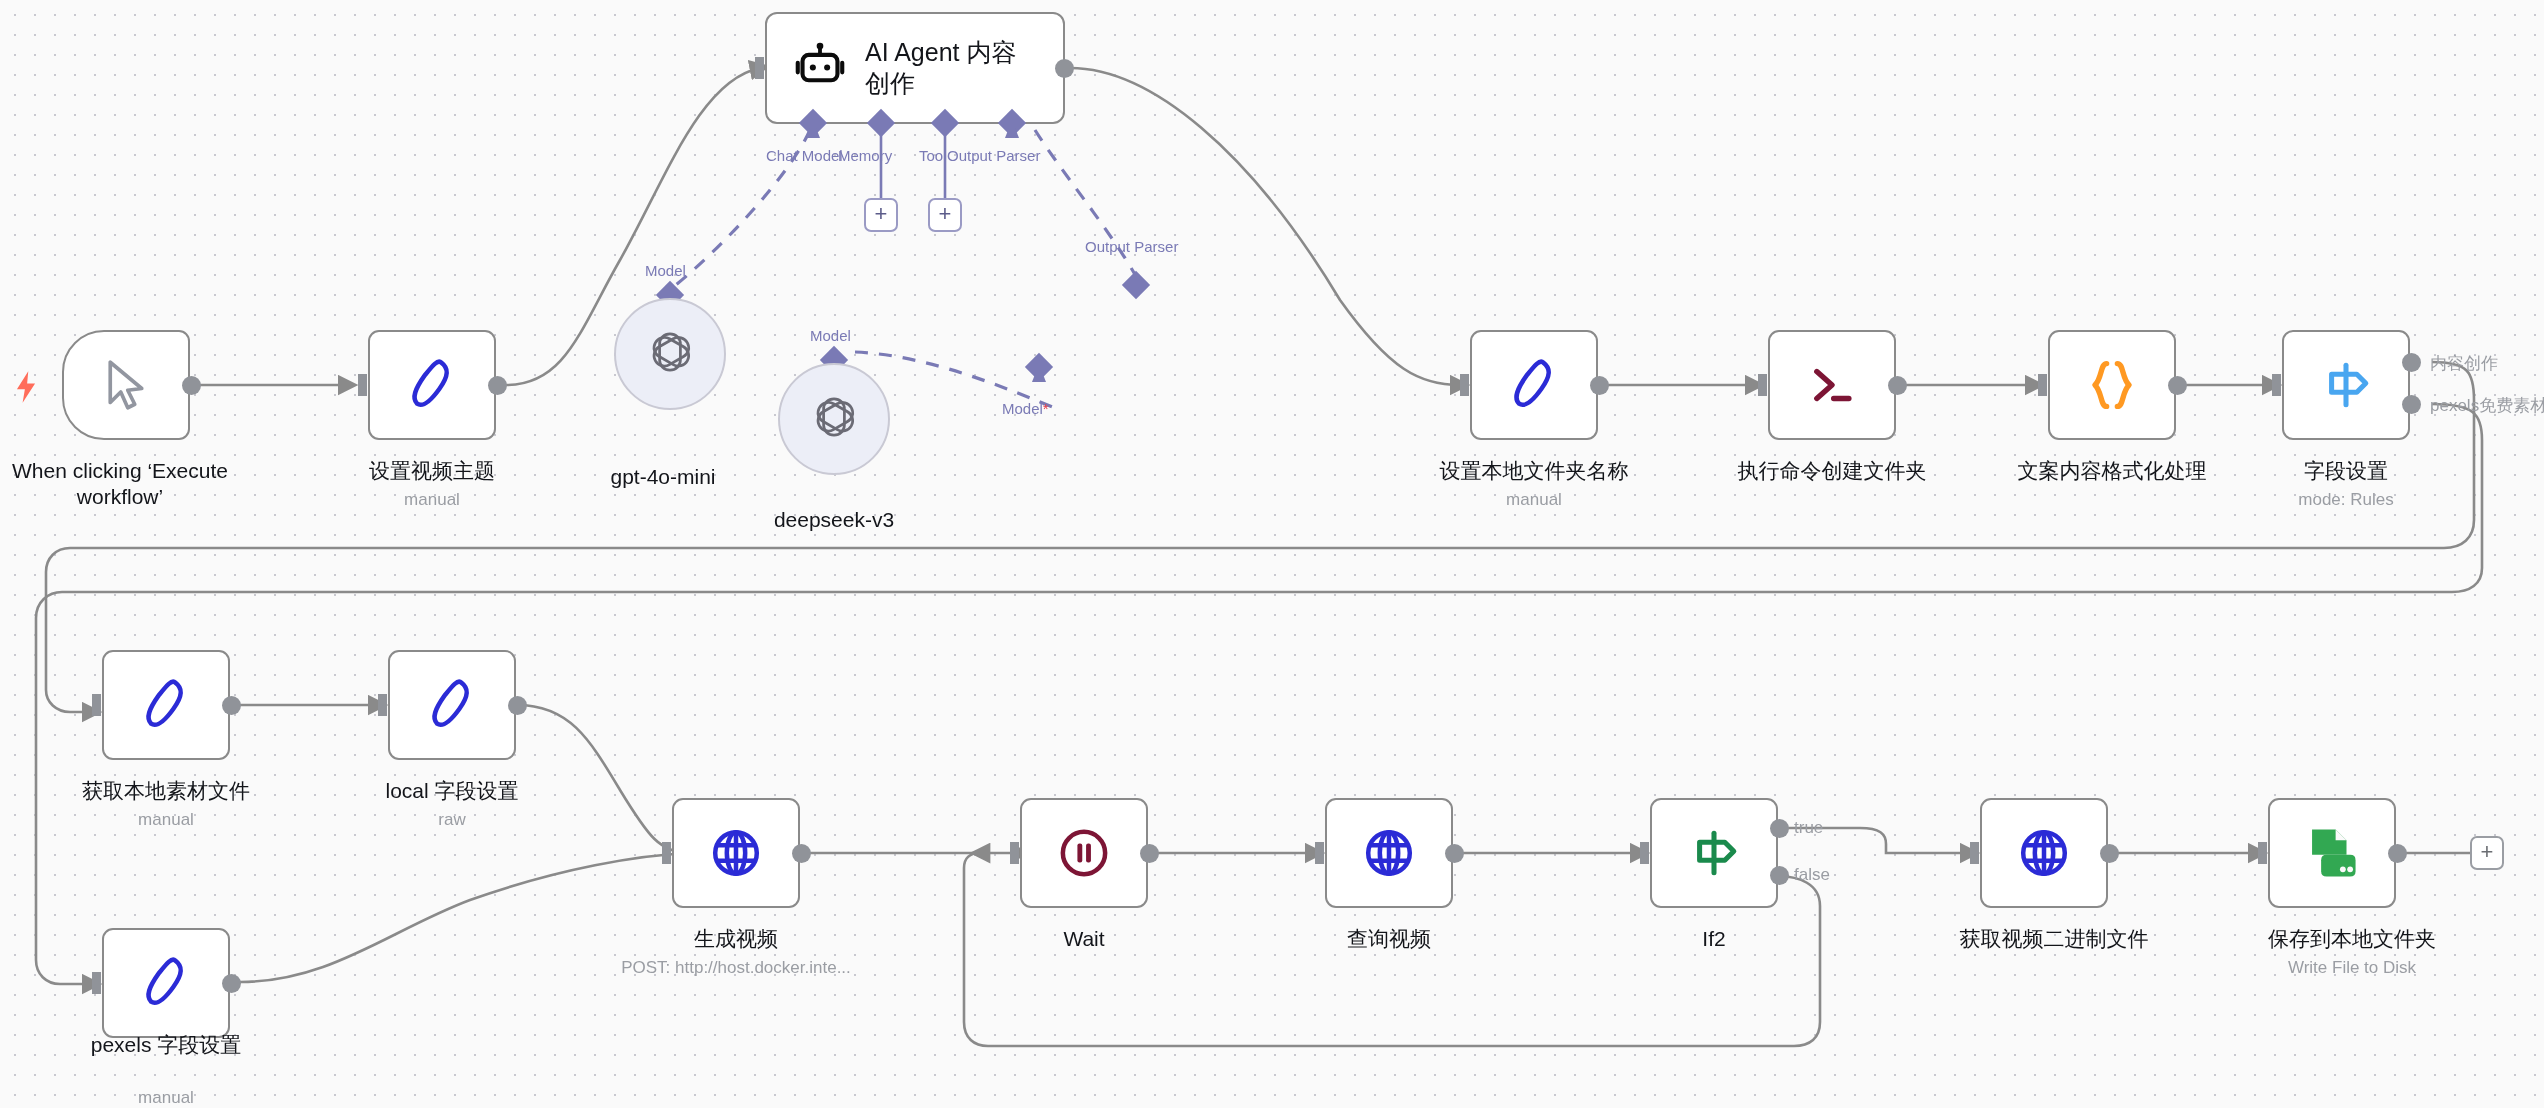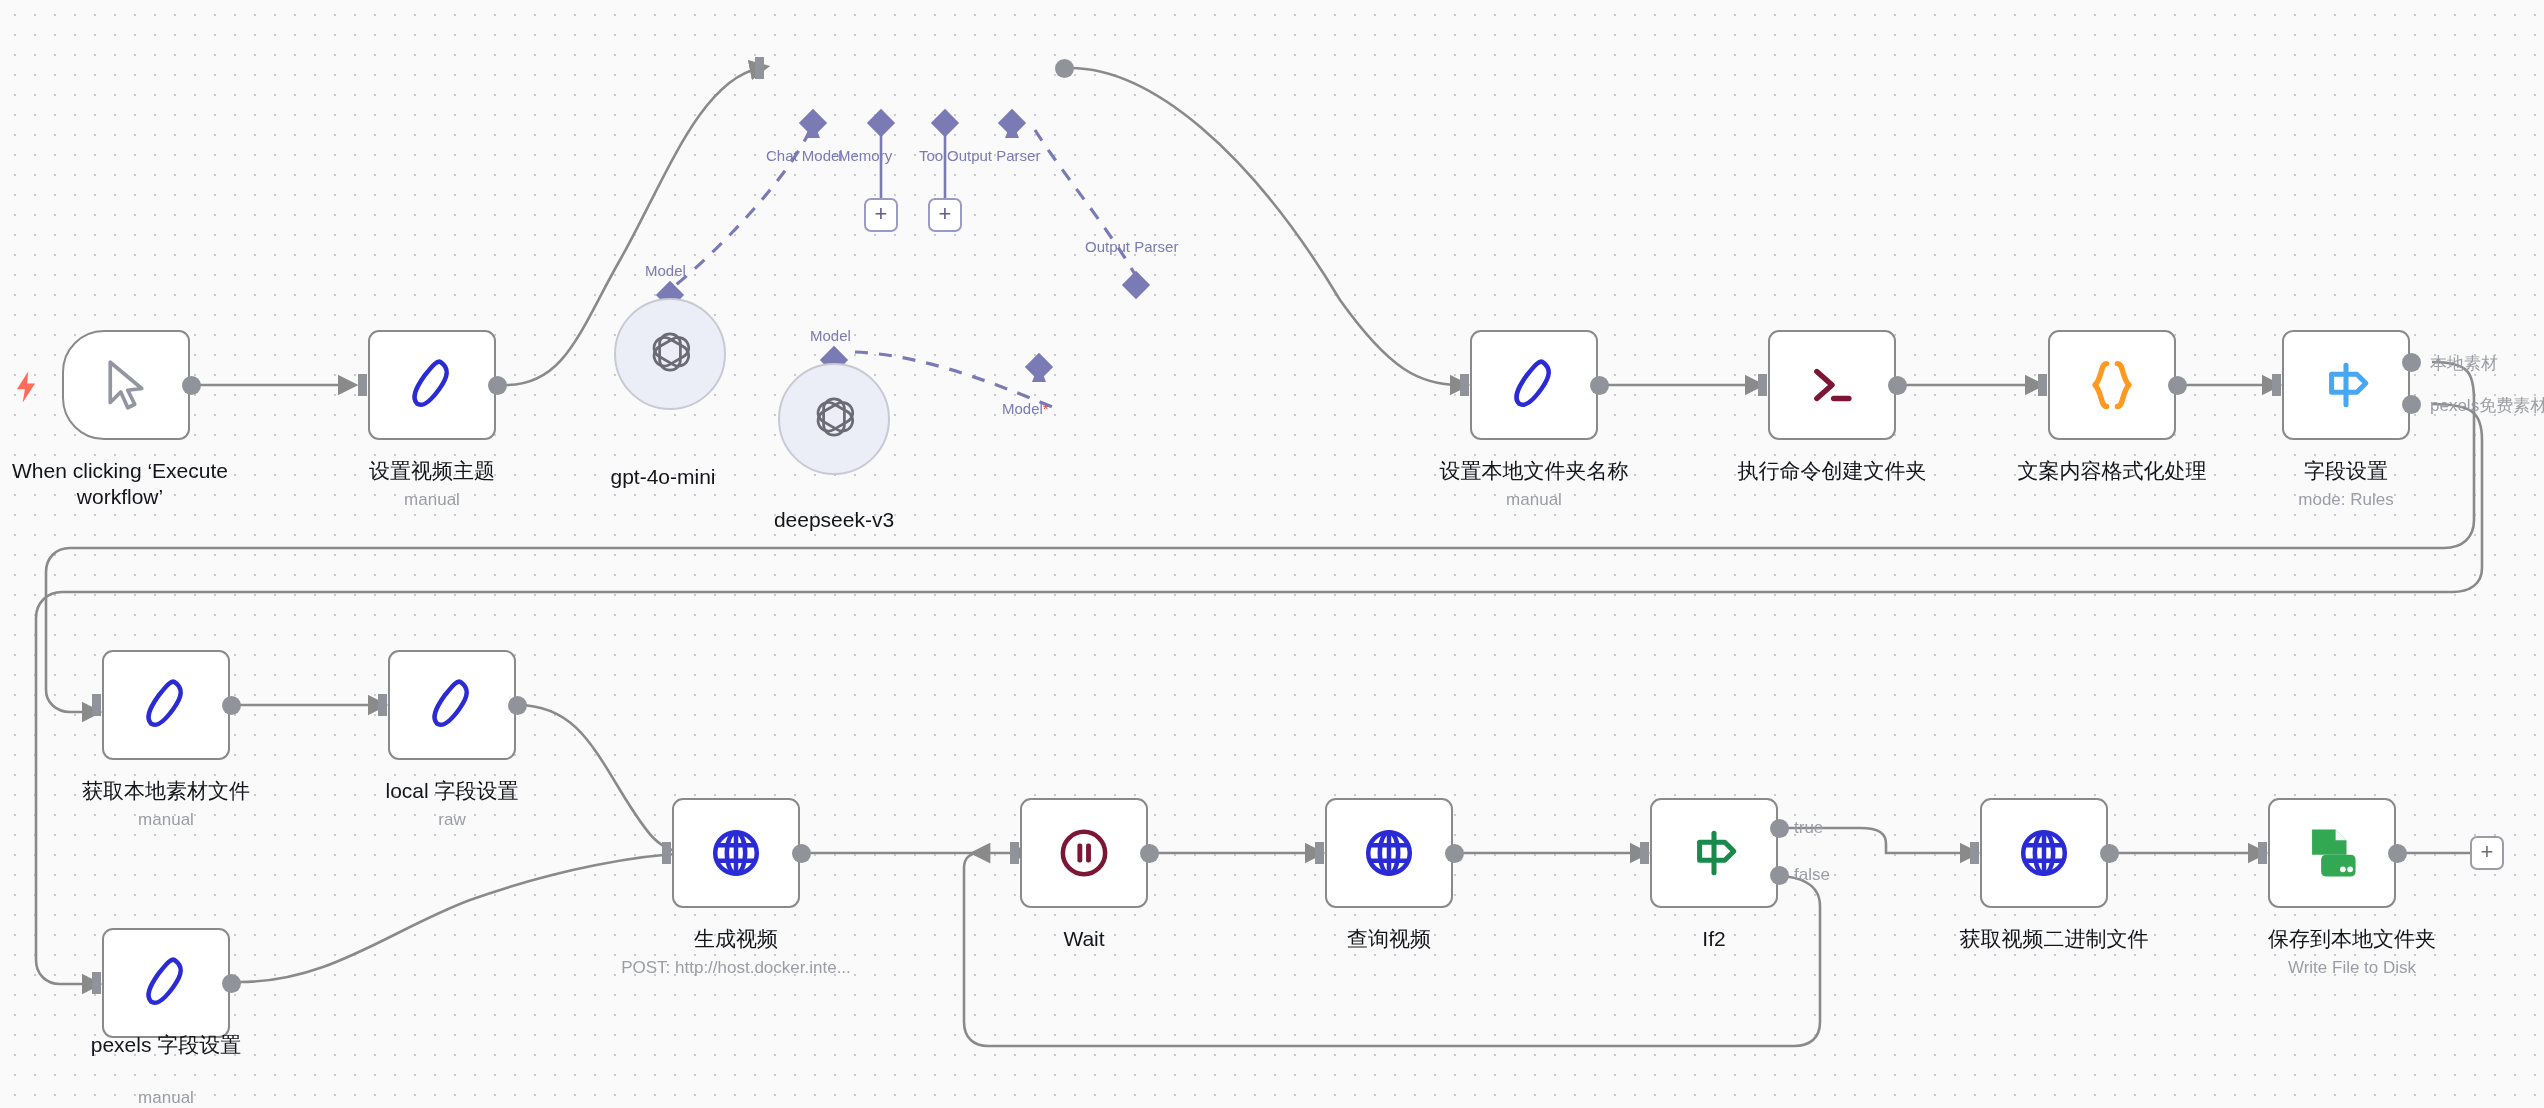--- a/index.html
+++ b/index.html
@@ -247,20 +247,33 @@
       <svg width="56" height="60" viewBox="0 0 30 32">
         <path d="M20 4 C24 7 24 11 19 18 C14 25 10 28 7 26 C4 23 6 18 11 11 C15 6 18 2 20 4 Z" fill="none" stroke="#2b2bd6" stroke-width="2.4" stroke-linejoin="round"></path>
       </svg>
     </span>
   </div>
   <div class="port-in" style="left:358px; top:374px;"></div>
   <div class="port-out" style="left:488px; top:376px;"></div>
   <div class="caption" style="left:312px; top:458px; width:240px;">设置视频主题</div>
   <div class="subcaption" style="left:312px; top:490px; width:240px;">manual</div>
 
+  <div class="agent-node" style="left:765px; top:12px; width:300px; height:112px;">
+    <span class="glyph">
+      <svg width="54" height="48" viewBox="0 0 34 30">
+        <path d="M17 2 L17 7" stroke="#0b0b0b" stroke-width="2.4" stroke-linecap="round"></path>
+        <circle cx="17" cy="2.4" r="2.1" fill="#0b0b0b"></circle>
+        <rect x="6" y="8" width="22" height="16" rx="4" fill="none" stroke="#0b0b0b" stroke-width="2.6"></rect>
+        <circle cx="12.5" cy="16" r="1.9" fill="#0b0b0b"></circle>
+        <circle cx="21.5" cy="16" r="1.9" fill="#0b0b0b"></circle>
+        <path d="M3 13 L3 19 M31 13 L31 19" stroke="#0b0b0b" stroke-width="2.6" stroke-linecap="round"></path>
+      </svg>
+    </span>
+    <div class="agent-title">AI Agent 内容创作</div>
+  </div>
   <div class="port-in" style="left:755px; top:57px;"></div>
   <div class="port-out" style="left:1055px; top:59px;"></div>
 
   <div class="port-diamond" style="left:803px; top:113px;"></div>
   <div class="diamond-stem" style="left:806px; top:128px;"></div>
   <div class="port-diamond" style="left:871px; top:113px;"></div>
   <div class="port-diamond" style="left:935px; top:113px;"></div>
   <div class="port-diamond" style="left:1002px; top:113px;"></div>
   <div class="diamond-stem" style="left:1005px; top:128px;"></div>
 
@@ -350,21 +363,21 @@
     <span class="glyph">
       <svg width="54" height="52" viewBox="0 0 30 28">
         <path d="M15 3 L15 25" stroke="#49a6f0" stroke-width="2.8" stroke-linecap="round"></path>
         <path d="M7 8 L21 8 L26 13 L21 18 L7 18 Z" fill="none" stroke="#49a6f0" stroke-width="2.8" stroke-linejoin="round"></path>
       </svg>
     </span>
   </div>
   <div class="port-in" style="left:2272px; top:374px;"></div>
   <div class="port-out" style="left:2402px; top:353px;"></div>
   <div class="port-out" style="left:2402px; top:395px;"></div>
-  <div class="branch-label" style="left:2430px; top:352px;">本地素材</div>
+  <div class="branch-label" style="left:2430px; top:352px;">内容创作</div>
   <div class="branch-label" style="left:2430px; top:394px;">pexels免费素材</div>
   <div class="caption" style="left:2226px; top:458px; width:240px;">字段设置</div>
   <div class="subcaption" style="left:2226px; top:490px; width:240px;">mode: Rules</div>
 
   <div class="node" style="left:102px; top:650px; width:128px; height:110px;">
     <span class="glyph">
       <svg width="56" height="60" viewBox="0 0 30 32">
         <path d="M20 4 C24 7 24 11 19 18 C14 25 10 28 7 26 C4 23 6 18 11 11 C15 6 18 2 20 4 Z" fill="none" stroke="#2b2bd6" stroke-width="2.4" stroke-linejoin="round"></path>
       </svg>
     </span>

